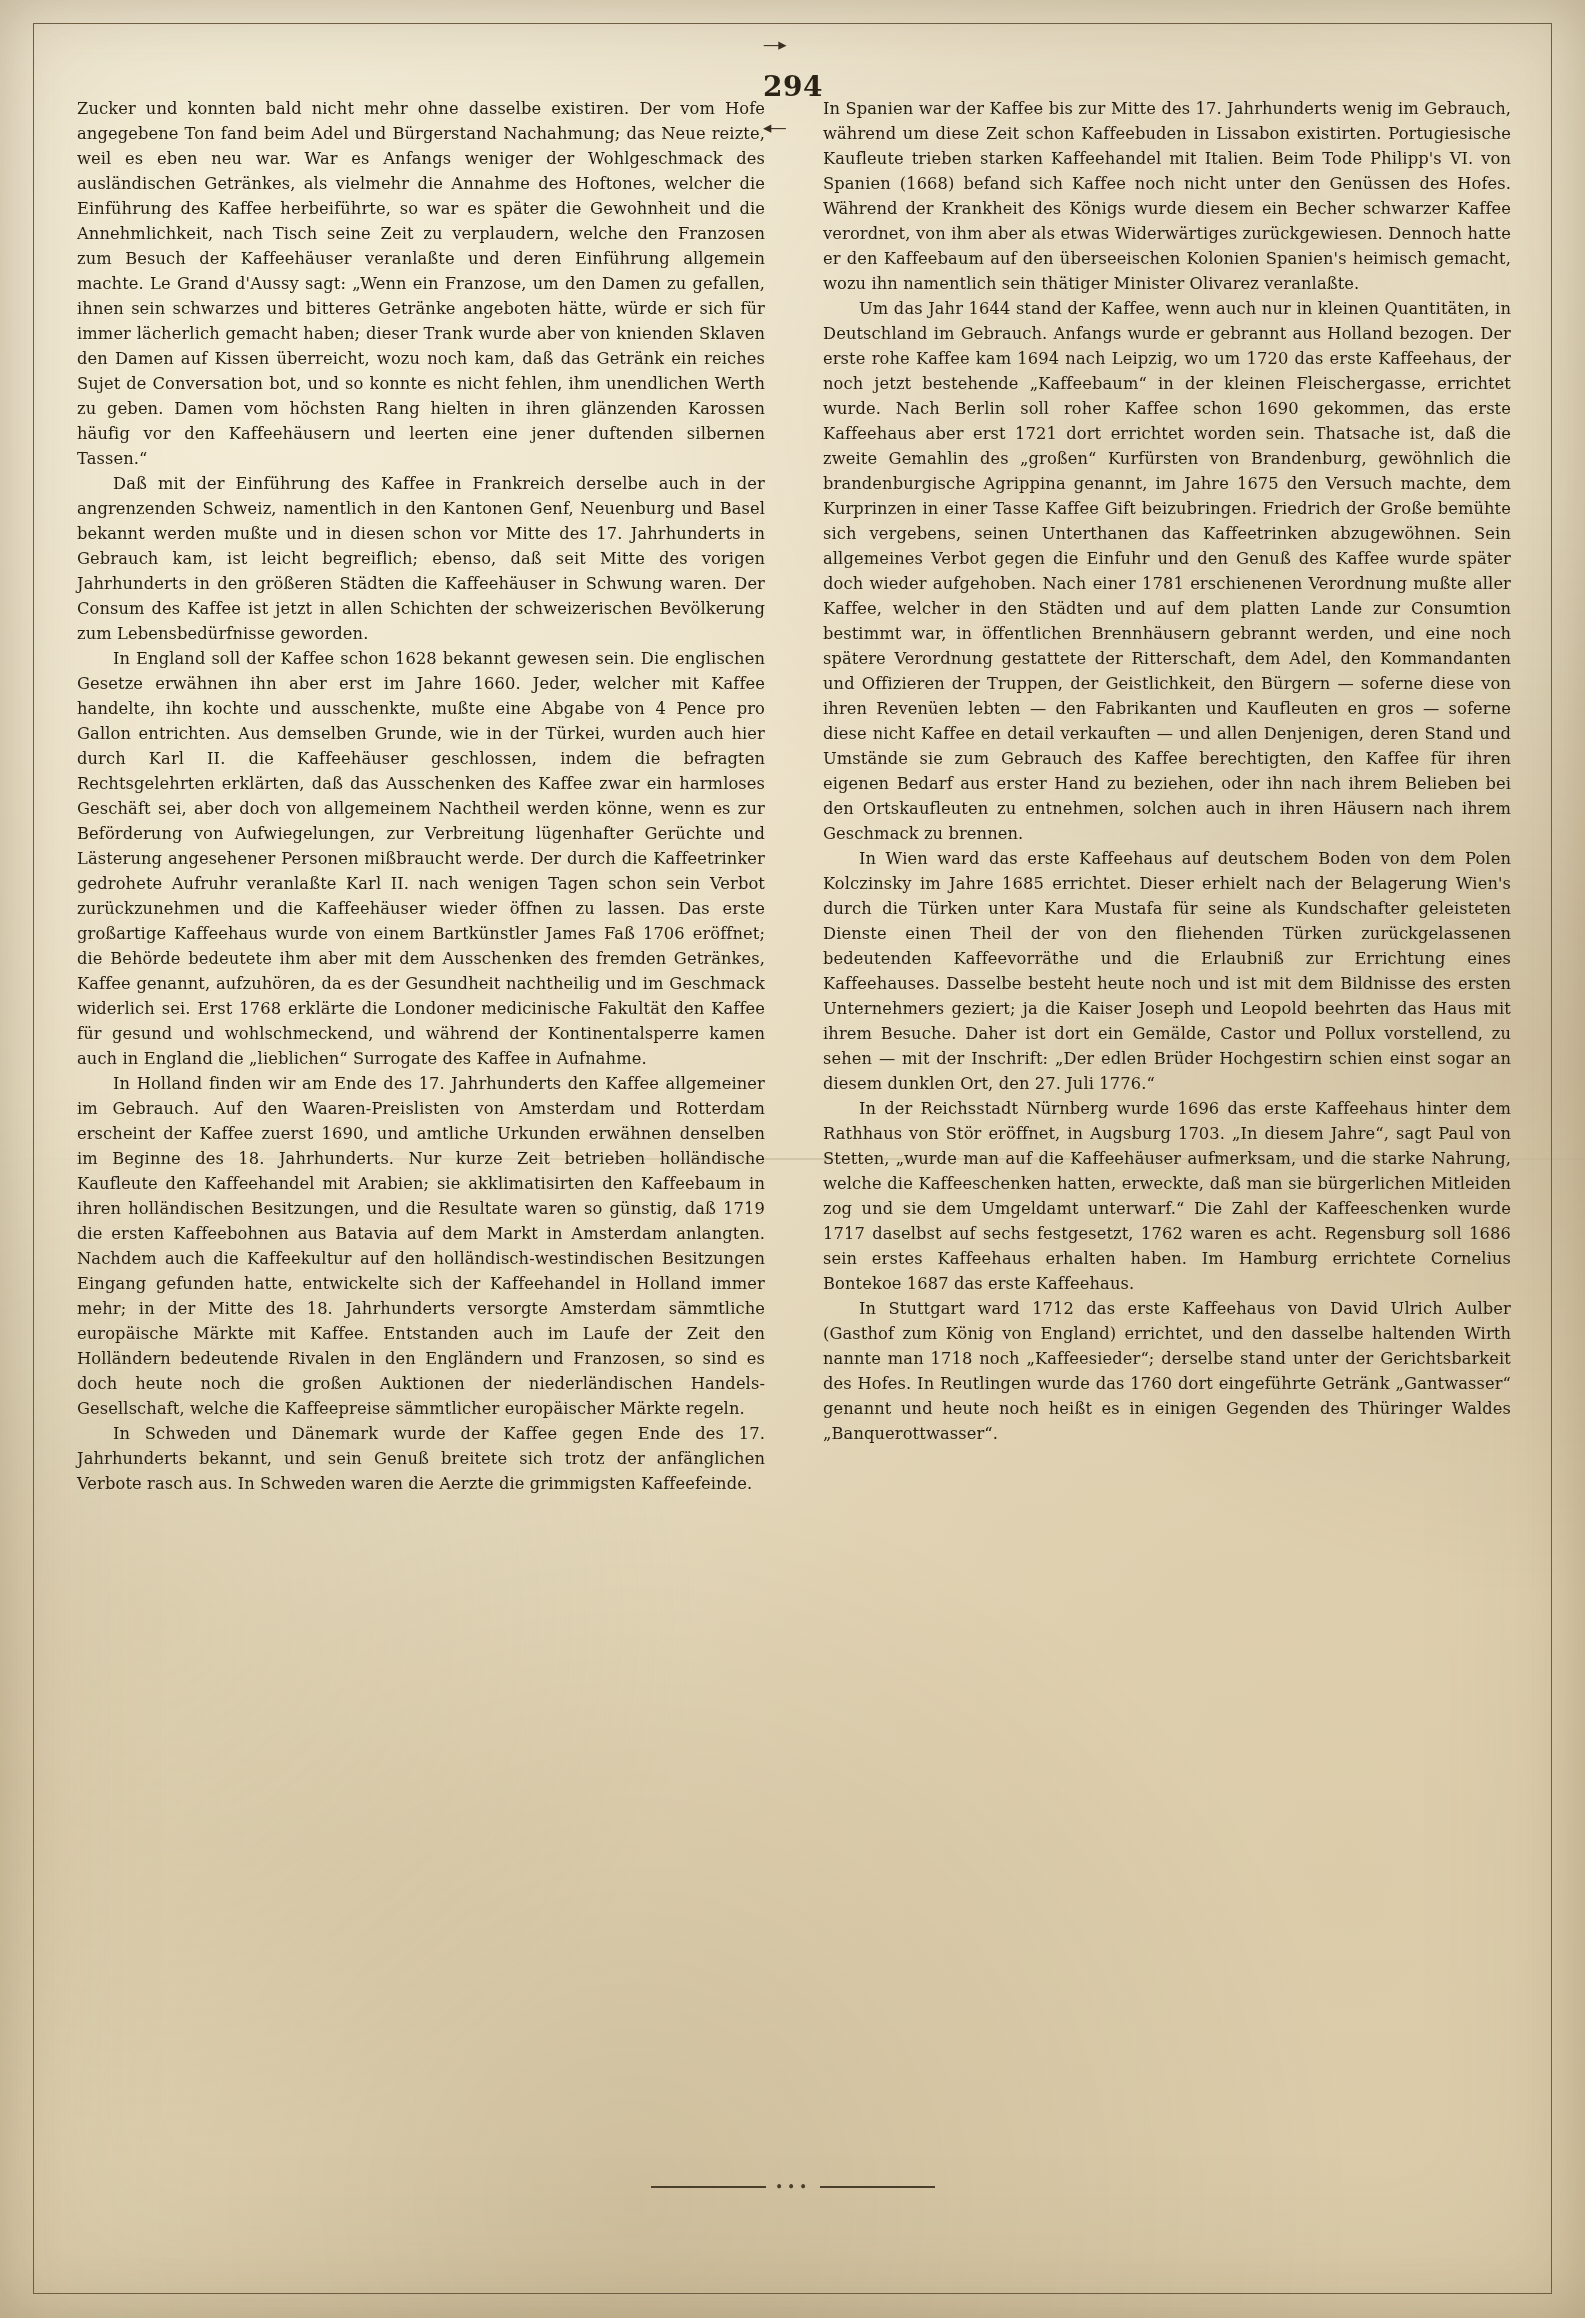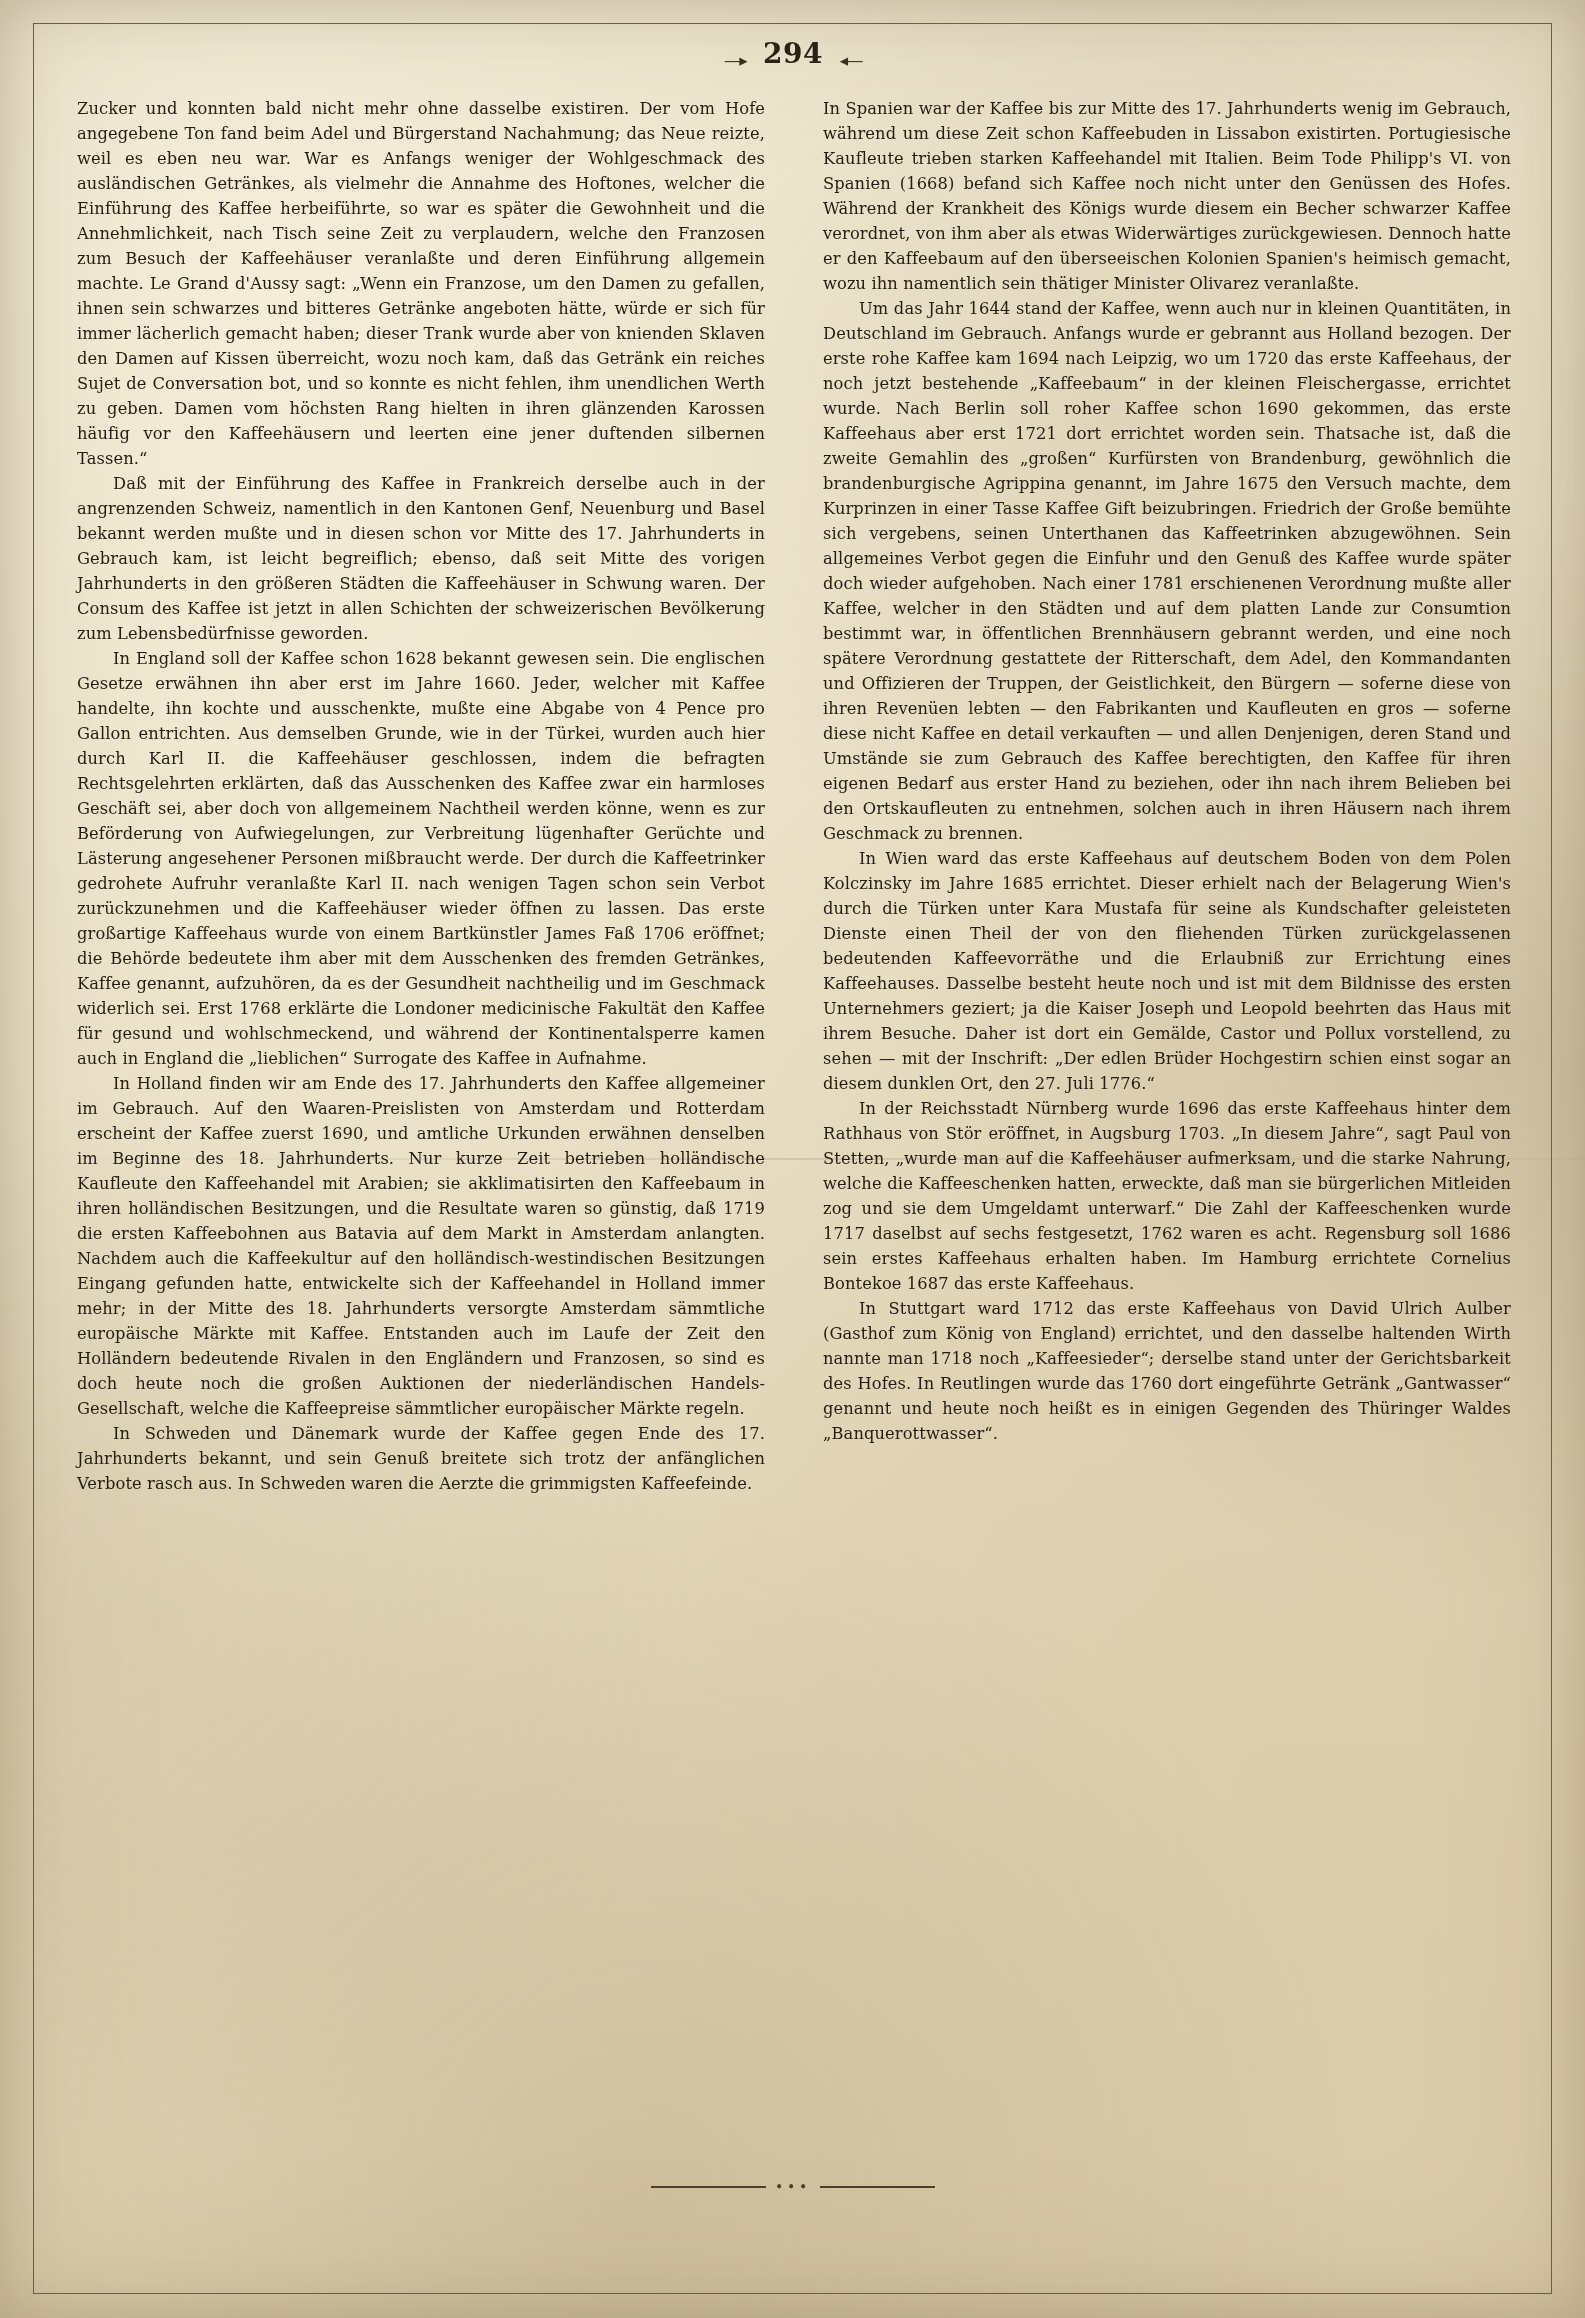--- a/index.html
+++ b/index.html
@@ -65,22 +65,23 @@
     position: absolute;
     left: 0;
     right: 0;
     top: 37px;
     text-align: center;
     height: 45px;
     z-index: 3;
   }
   .header-inner {
     display: inline-flex;
-    align-items: flex-end;
+    align-items: flex-start;
     gap: 16.6px;
+    flex-direction: column;
   }
   .page-number {
     font-family: "DejaVu Serif", serif;
     font-weight: bold;
     font-size: 28px;
     letter-spacing: 0.6px;
     color: #2b2216;
   }
   .orn {
     color: #3a3022;

